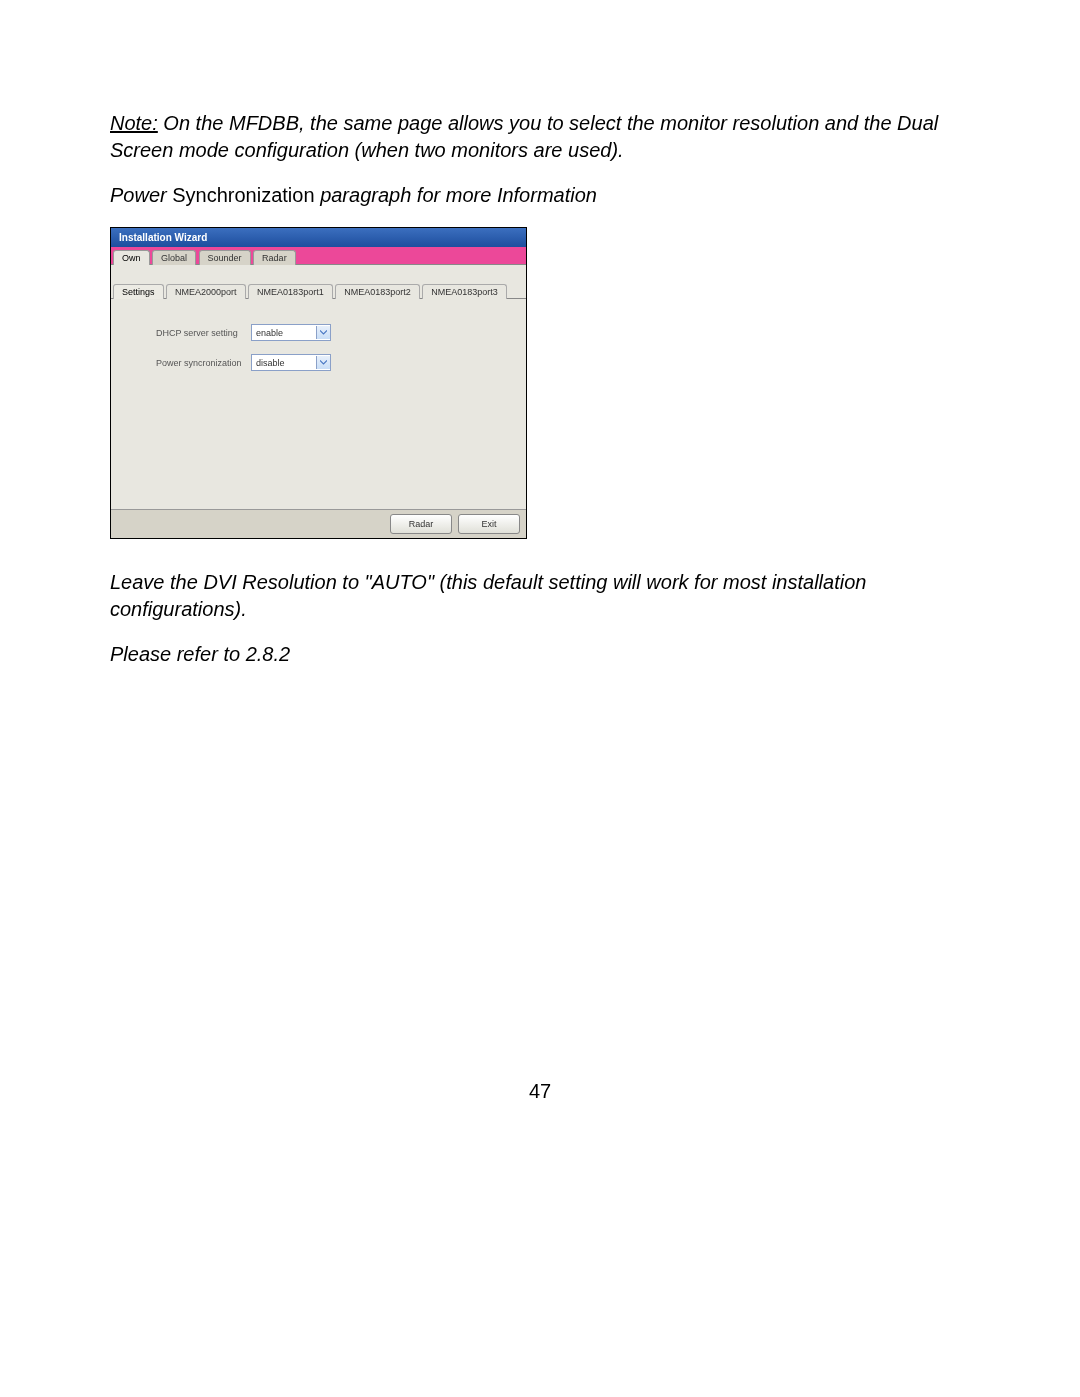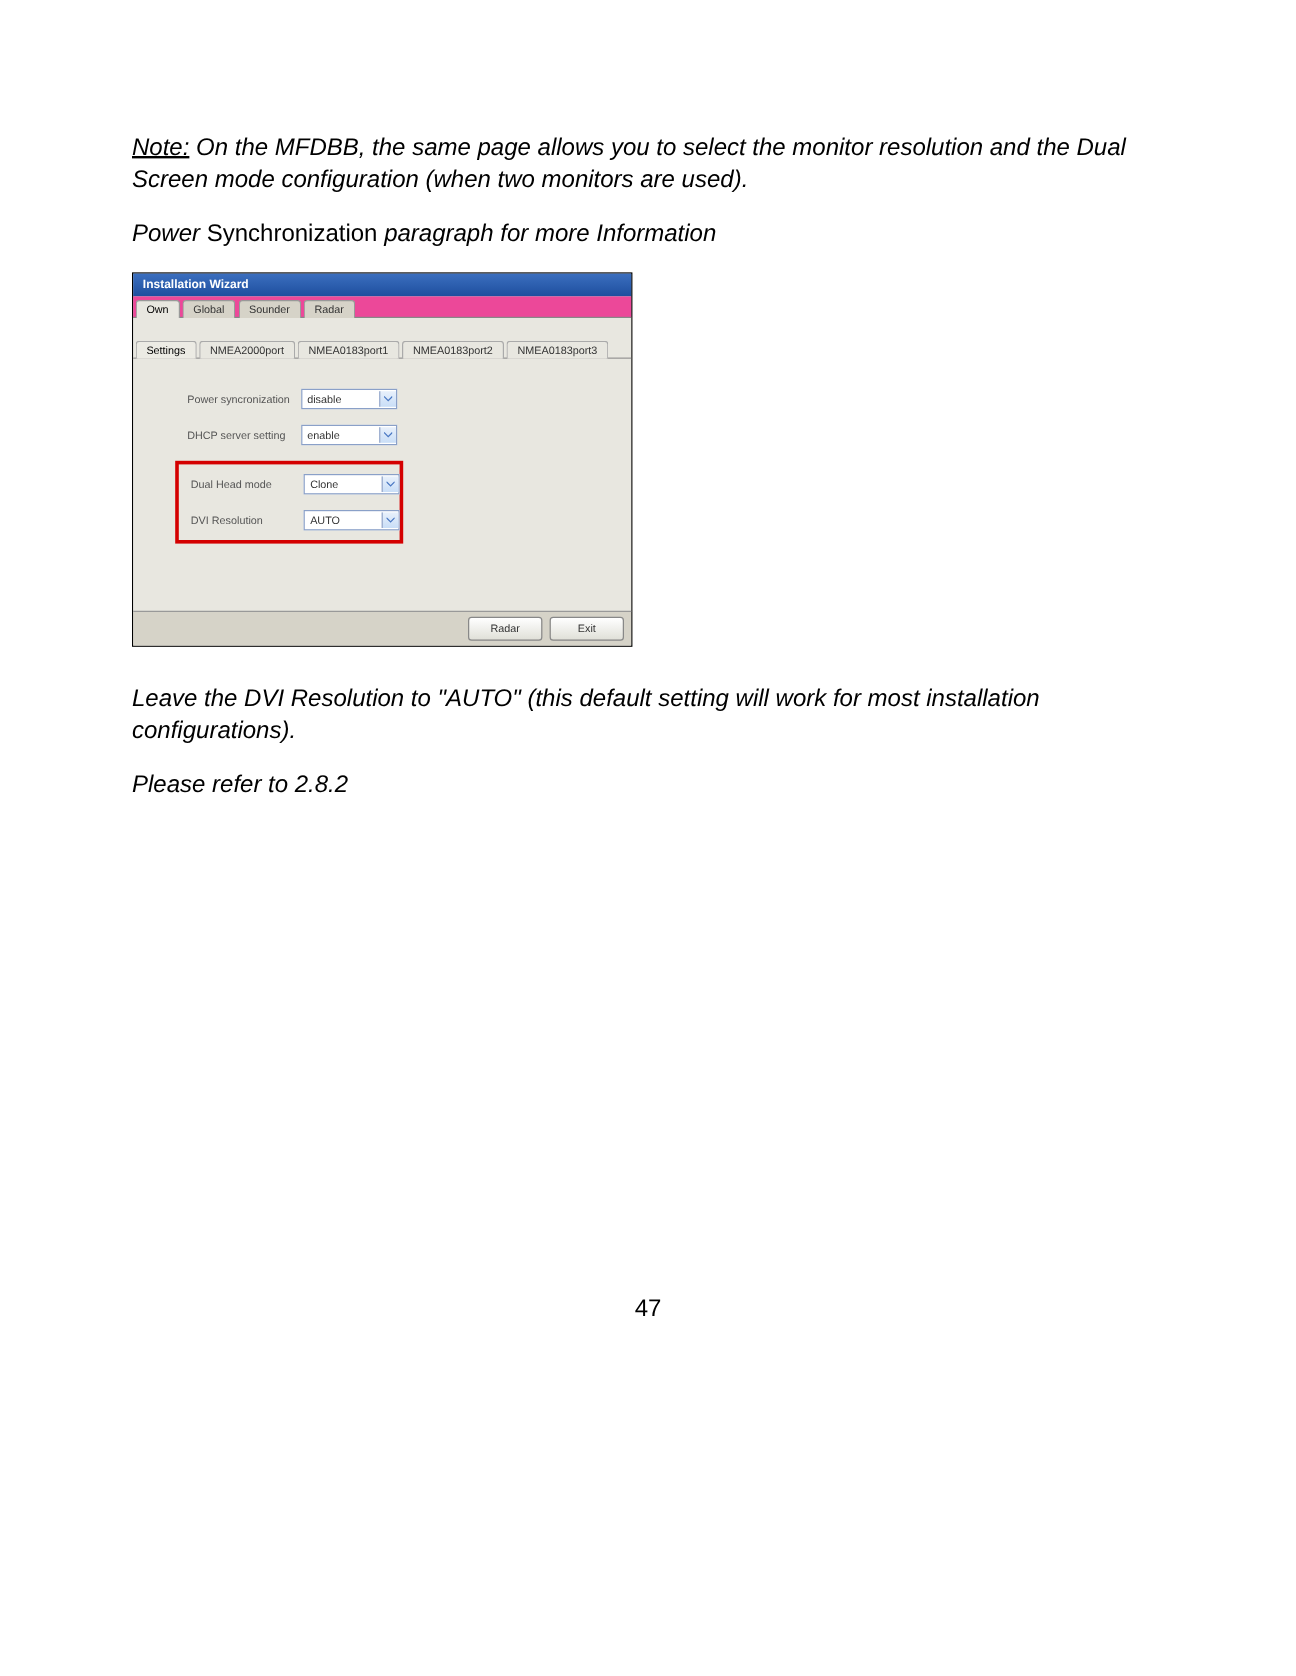--- a/index.html
+++ b/index.html
@@ -182,66 +182,42 @@
       <div class="tabrow sub">
         <span class="tab selected">Settings</span>
         <span class="tab">NMEA2000port</span>
         <span class="tab">NMEA0183port1</span>
         <span class="tab">NMEA0183port2</span>
         <span class="tab">NMEA0183port3</span>
       </div>
 
       <div class="panel">
         <div class="row">
+          <div class="lbl">DHCP server setting</div>
+          <div class="combo">
+            <span class="val">enable</span>
+            <span class="drop">
+                <svg viewBox="0 0 10 6">
+                  <path d="M0 0 L5 5 L10 0" fill="none" stroke="#4a78c3" stroke-width="1.5"></path>
+                </svg>
+              </span>
+          </div>
+        </div>
+        <div class="row">
           <div class="lbl">Power syncronization</div>
           <div class="combo">
             <span class="val">disable</span>
             <span class="drop">
                 <svg viewBox="0 0 10 6">
                   <path d="M0 0 L5 5 L10 0" fill="none" stroke="#4a78c3" stroke-width="1.5"></path>
                 </svg>
               </span>
           </div>
         </div>
-        <div class="row">
-          <div class="lbl">DHCP server setting</div>
-          <div class="combo">
-            <span class="val">enable</span>
-            <span class="drop">
-                <svg viewBox="0 0 10 6">
-                  <path d="M0 0 L5 5 L10 0" fill="none" stroke="#4a78c3" stroke-width="1.5"></path>
-                </svg>
-              </span>
-          </div>
-        </div>
-
-        <div class="redbox">
-          <div class="row">
-            <div class="lbl">Dual Head mode</div>
-            <div class="combo">
-              <span class="val">Clone</span>
-              <span class="drop">
-                  <svg viewBox="0 0 10 6">
-                    <path d="M0 0 L5 5 L10 0" fill="none" stroke="#4a78c3" stroke-width="1.5"></path>
-                  </svg>
-                </span>
-            </div>
-          </div>
-          <div class="row">
-            <div class="lbl">DVI Resolution</div>
-            <div class="combo">
-              <span class="val">AUTO</span>
-              <span class="drop">
-                  <svg viewBox="0 0 10 6">
-                    <path d="M0 0 L5 5 L10 0" fill="none" stroke="#4a78c3" stroke-width="1.5"></path>
-                  </svg>
-                </span>
-            </div>
-          </div>
-        </div>
+
       </div>
 
       <div class="footer">
         <div class="btn">Radar</div>
         <div class="btn">Exit</div>
       </div>
     </div>
   </div>
 
   <p class="para italic">Leave the DVI Resolution to "AUTO" (this default setting will work for most installation configurations).</p>

